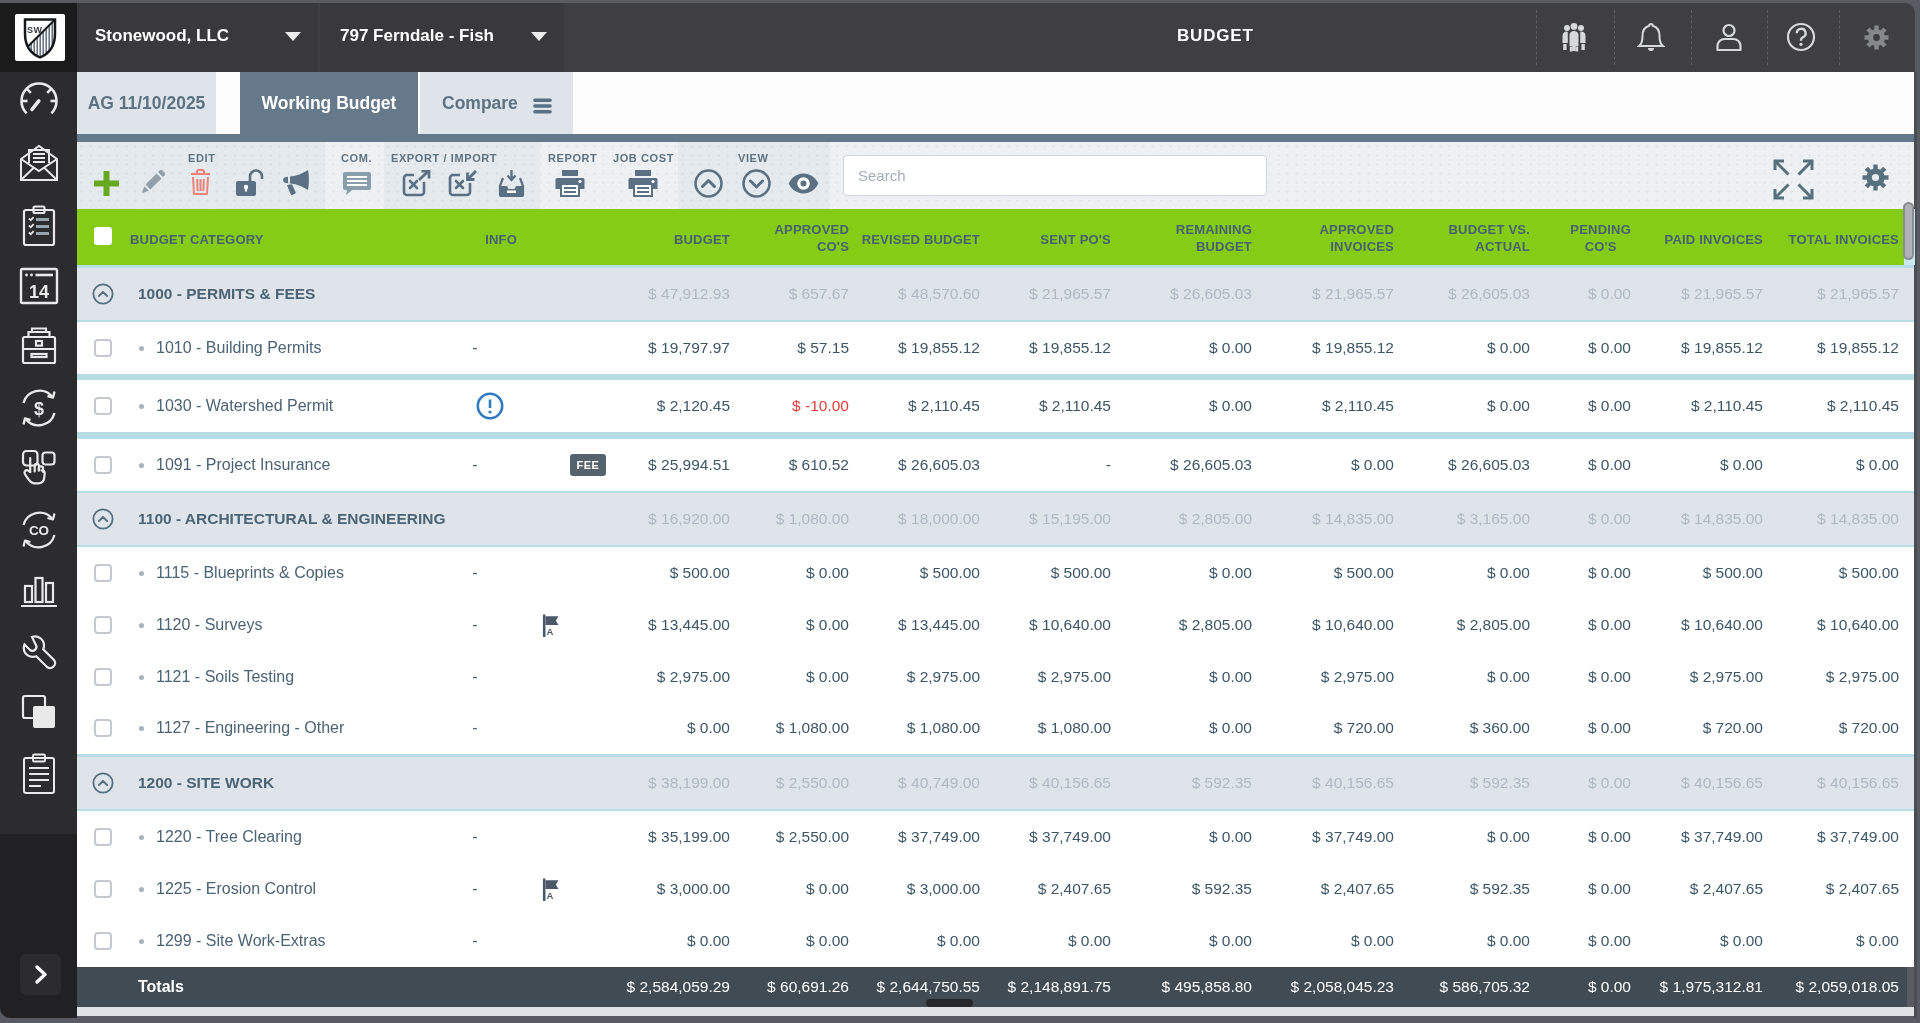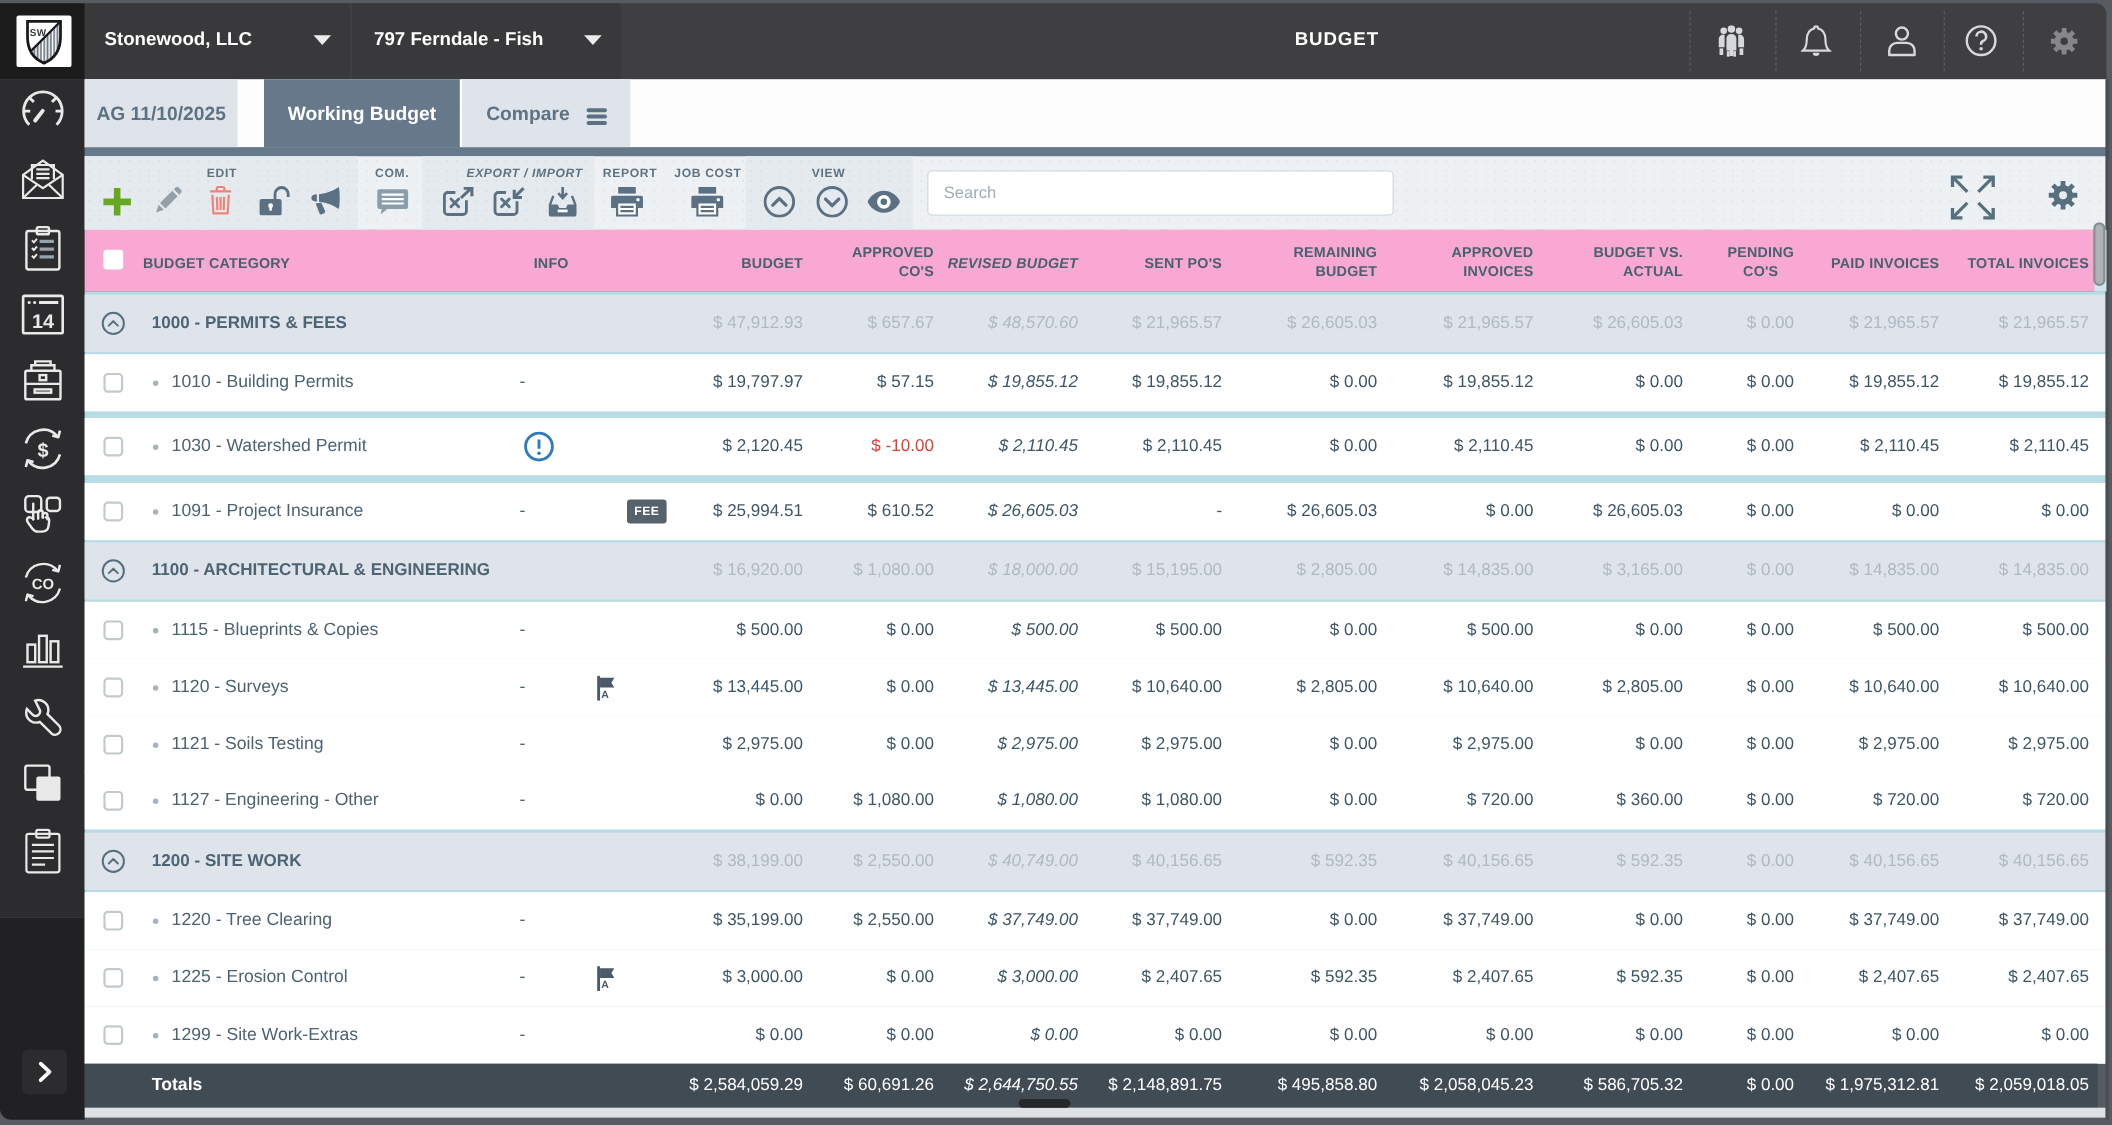--- a/index.html
+++ b/index.html
@@ -30,33 +30,33 @@
 #tab3 { left:420px; width:153px; }
 #tabstrip { position:absolute; left:77px; top:134px; width:1838px; height:8px; background:#66798b; }
 
 
 #toolbar { position:absolute; left:77px; top:142px; width:1838px; height:67px; background:#eef1f4; background-image:radial-gradient(circle, #e3e7ec 1px, rgba(0,0,0,0) 1.2px); background-size:9px 9px; }
 .tsec { position:absolute; top:0; height:67px; background:#e5eaee; background-image:radial-gradient(circle, #dae0e6 1px, rgba(0,0,0,0) 1.2px); background-size:9px 9px; }
 .tlabel { position:absolute; top:10px; font-size:11px; font-weight:bold; color:#5f7280; letter-spacing:0.6px; }
 #search { position:absolute; left:766px; top:13px; width:424px; height:41px; background:#fff; border:1px solid #ccd5da; border-radius:4px; color:#9fadb8; font-size:15px; line-height:39px; padding-left:14px; }
 
 
-#thead { position:absolute; left:77px; top:209px; width:1838px; height:56px; background:#f9a8d4; }
+#thead { position:absolute; left:77px; top:209px; width:1838px; height:56px; background:#84cc16; }
 .hl { position:absolute; font-size:13px; font-weight:bold; color:#47626e; letter-spacing:0.2px; text-align:right; line-height:17px; }
 .row { position:absolute; left:77px; width:1838px; height:52px; background:#fff; }
 .grow { position:absolute; left:77px; width:1838px; height:52px; background:#dfe4eb; }
 .cell { position:absolute; font-size:15.5px; color:#3c5666; top:0; line-height:52px; text-align:right; }
 .grow .cell { color:#aeb9c2; }
 .gtitle { position:absolute; left:61px; top:0; line-height:52px; font-size:15.5px; font-weight:bold; color:#4c6474; }
 .dtitle { position:absolute; left:79px; top:0; line-height:52px; font-size:16px; color:#4b6373; }
 .bullet { position:absolute; left:62px; top:24px; width:5px; height:5px; border-radius:50%; background:#a8b2ba; }
 .cb { position:absolute; left:17px; top:17px; width:18px; height:18px; border:2px solid #c2cad0; border-radius:4px; background:#fff; }
 .chev { position:absolute; left:15px; top:15px; width:22px; height:22px; }
 .dash { position:absolute; left:391px; width:14px; text-align:center; top:0; line-height:52px; font-size:16px; color:#4b6373; }
-.c1 { right:1185px; } .c2 { right:1066px; } .c3 { right:935px;font-style:italic; } .c4 { right:804px; }
+.c1 { right:1185px; } .c2 { right:1066px; } .c3 { right:935px; } .c4 { right:804px; }
 .c5 { right:663px; } .c6 { right:521px; } .c7 { right:385px; } .c8 { right:284px;text-align:center; }
 .c9 { right:152px; } .c10 { right:16px; }
 .neg { color:#e23d36 !important; }
 #totals { position:absolute; left:77px; top:967px; width:1830px; height:40px; background:#414b54; }
 #totals .cell { color:#fff; line-height:40px; font-size:15.5px; }
 #totals .tlbl { position:absolute; left:61px; line-height:40px; font-size:16px; font-weight:bold; color:#fff; }
 #totals .c1{right:1177px} #totals .c2{right:1058px} #totals .c3{right:927px} #totals .c4{right:796px}
 #totals .c5{right:655px} #totals .c6{right:513px} #totals .c7{right:377px} #totals .c8{right:276px}
 #totals .c9{right:144px} #totals .c10{right:8px}
 #botstrip { position:absolute; left:77px; top:1007px; width:1838px; height:9px; background:#dfe2e5; }
@@ -283,21 +283,21 @@
     </svg>
 </div>
 <div id="tabstrip"></div>
 
 <div id="toolbar">
  <div class="tsec" style="left:0; width:248px;"></div>
  <div class="tsec" style="left:307px; width:156px;"></div>
  <div class="tsec" style="left:601px; width:152px;"></div>
  <span class="tlabel" style="left:111px;">EDIT</span>
  <span class="tlabel" style="left:264px;">COM.</span>
- <span class="tlabel" style="left:347px;font-style:italic;">EXPORT / IMPORT</span>
+ <span class="tlabel" style="left:314px;">EXPORT / IMPORT</span>
  <span class="tlabel" style="left:471px;">REPORT</span>
  <span class="tlabel" style="left:536px;">JOB COST</span>
  <span class="tlabel" style="left:661px;">VIEW</span>
 
  <svg class="abs" style="left:16px; top:28px;" width="27" height="27" viewBox="0 0 27 27">
       <path d="M10.5 1 h6 v9.5 H26 v6 h-9.5 V26 h-6 v-9.5 H1 v-6 h9.5 Z" fill="#67a820"></path>
     </svg>
 
  <svg class="abs" style="left:63px; top:27px;" width="26" height="26" viewBox="0 0 26 26">
       <path d="M5.5 15.6 L16.6 4.5 L21.5 9.4 L10.4 20.5 Z" fill="#93a0aa"></path>

